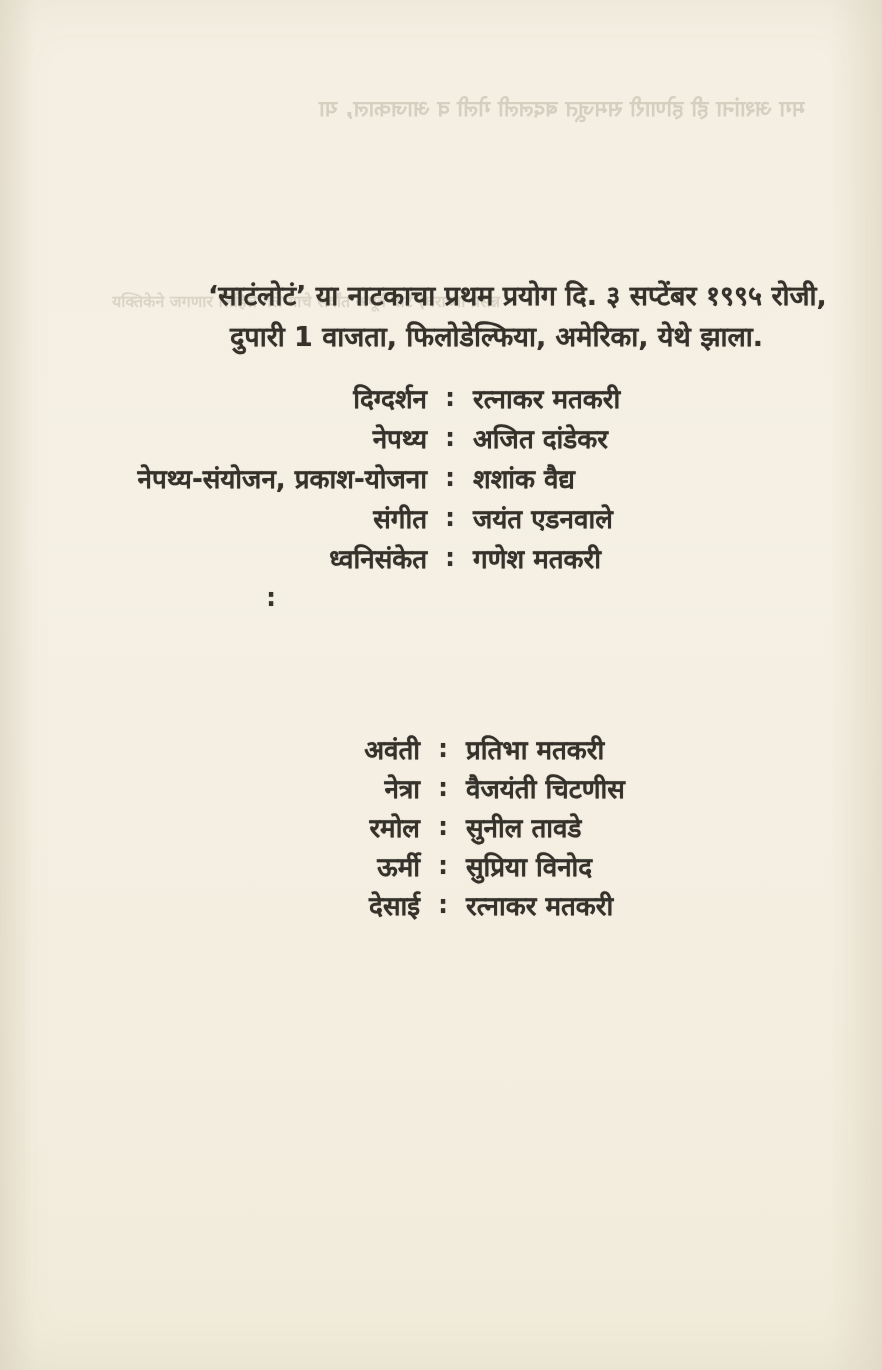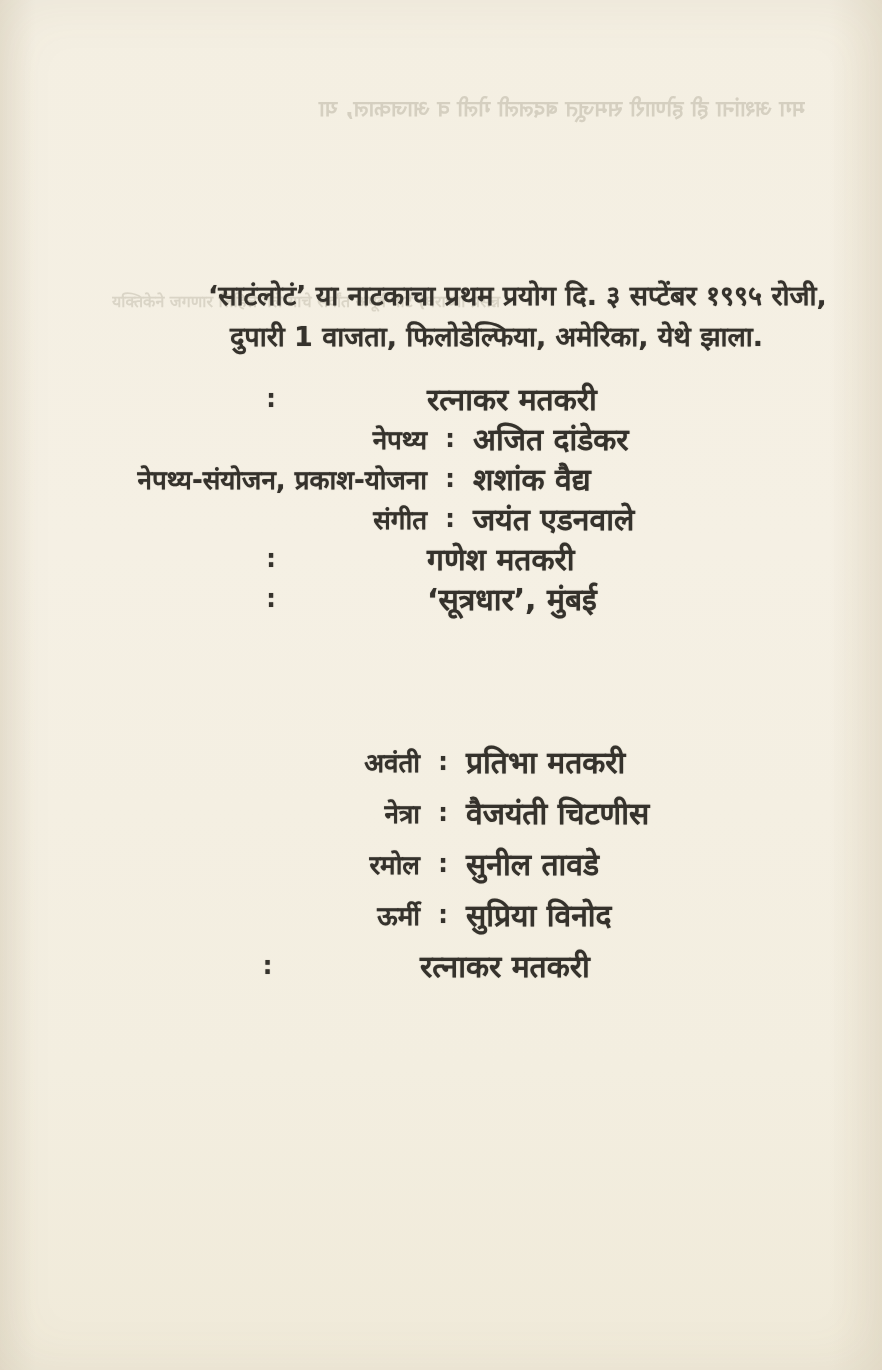--- a/index.html
+++ b/index.html
@@ -41,24 +41,24 @@
     font-weight:600;
   }
   .intro-line{position:absolute;font-size:27px;white-space:nowrap;}
   .intro-line.l1{left:208px;top:276px;}
   .intro-line.l2{left:230px;top:317px;}
   .roles{position:absolute;left:115px;width:660px;}
   .roles.credits{top:378px;}
   .roles.cast{top:729px;}
   .role-row{display:grid;align-items:center;}
   .credits .role-row{grid-template-columns:312px 46px auto;height:40px;}
-  .cast .role-row{grid-template-columns:305px 46px auto;height:39px;margin-top:12px;}
+  .cast .role-row{grid-template-columns:305px 46px auto;height:39px;}
   .role-label{text-align:right;font-size:26px;white-space:nowrap;}
   .role-sep{text-align:center;font-size:24px;}
-  .role-value{text-align:left;font-size:30px;white-space:nowrap;}
+  .role-value{text-align:left;font-size:26px;white-space:nowrap;}
   .section-title{
     position:absolute;left:115px;top:681px;width:594px;
     text-align:center;font-size:27px;white-space:nowrap;
   }
 </style>
 </head>
 <body>
 
 <div class="page">
 
@@ -67,20 +67,21 @@
   <div class="ghost ghost-body"><div class="ghost-line">यक्तिकेने जगणार लिहिले गेले याचे सर्वांत अपूर्व वाटे (घराच्या प्रसन्न</div></div>
 
   <div class="content">
 
     <div class="intro-line l1">‘साटंलोटं’ या नाटकाचा प्रथम प्रयोग दि. ३ सप्टेंबर १९९५ रोजी,</div>
     <div class="intro-line l2">दुपारी 1 वाजता, फिलोडेल्फिया, अमेरिका, येथे झाला.</div>
 
     <div class="roles credits">
 
         <div class="role-row">
+          <span class="role-label">दिग्दर्शन</span>
           <span class="role-sep">:</span>
           <span class="role-value">रत्नाकर मतकरी</span>
         </div>
 
         <div class="role-row">
           <span class="role-label">नेपथ्य</span>
           <span class="role-sep">:</span>
           <span class="role-value">अजित दांडेकर</span>
         </div>
 
@@ -90,27 +91,27 @@
           <span class="role-value">शशांक वैद्य</span>
         </div>
 
         <div class="role-row">
           <span class="role-label">संगीत</span>
           <span class="role-sep">:</span>
           <span class="role-value">जयंत एडनवाले</span>
         </div>
 
         <div class="role-row">
+          <span class="role-label">ध्वनिसंकेत</span>
           <span class="role-sep">:</span>
           <span class="role-value">गणेश मतकरी</span>
         </div>
 
         <div class="role-row">
           <span class="role-sep">:</span>
-          <span class="role-value">‘सूत्रधार’, मुंबई</span>
         </div>
       </div>
 
 
     <div class="roles cast">
 
         <div class="role-row">
           <span class="role-label">अवंती</span>
           <span class="role-sep">:</span>
           <span class="role-value">प्रतिभा मतकरी</span>
@@ -128,19 +129,20 @@
           <span class="role-value">सुनील तावडे</span>
         </div>
 
         <div class="role-row">
           <span class="role-label">ऊर्मी</span>
           <span class="role-sep">:</span>
           <span class="role-value">सुप्रिया विनोद</span>
         </div>
 
         <div class="role-row">
+          <span class="role-label">देसाई</span>
           <span class="role-sep">:</span>
           <span class="role-value">रत्नाकर मतकरी</span>
         </div>
       </div>
 
   </div>
 </div>
 
 </body></html>

